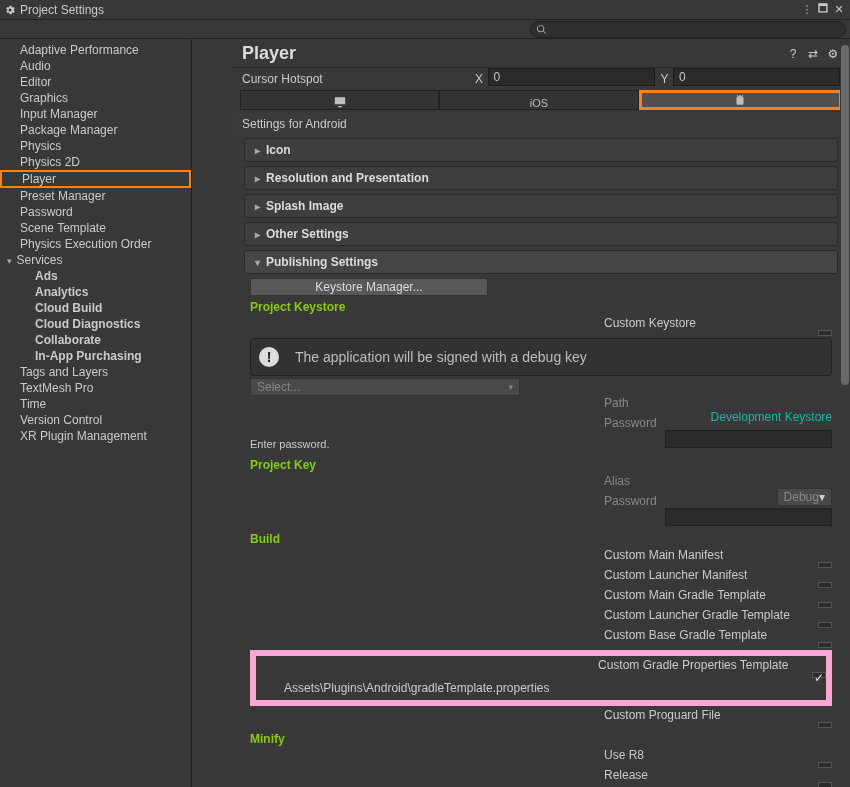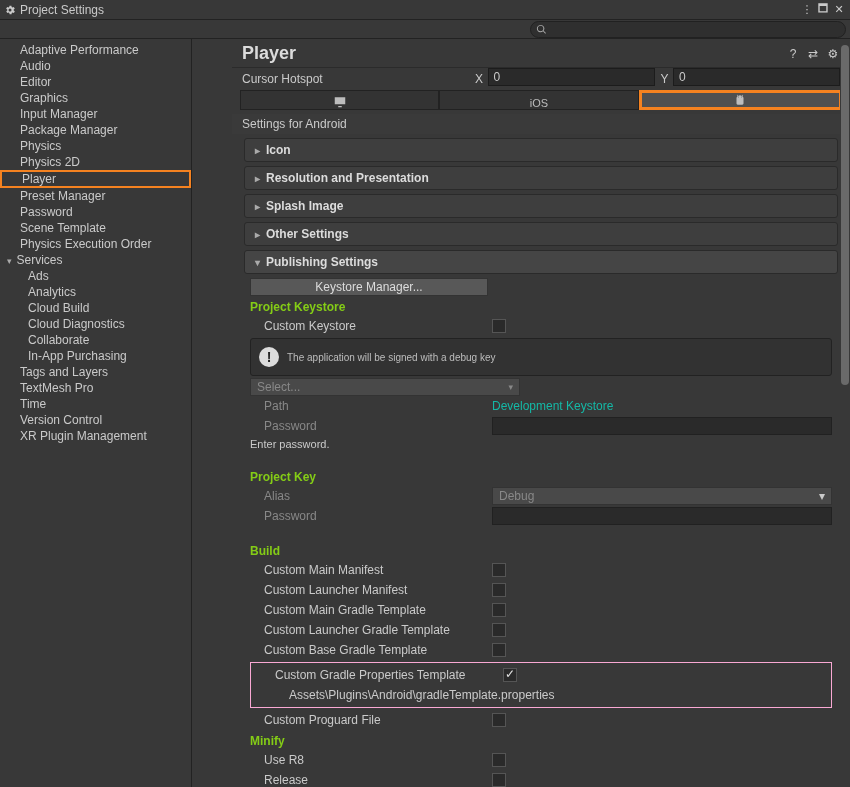--- a/index.html
+++ b/index.html
@@ -13,21 +13,21 @@
 .titlebar .win-icons span { width:14px; height:14px; display:flex; align-items:center; justify-content:center; font-size:11px; color:#cacaca; cursor:default;}
 
 .searchbar { height:19px; background:#383838; border-bottom:1px solid #222; display:flex; }
 .searchbar .left-spacer{width:530px;}
 .searchbar .search-in { flex:1; height:17px; background:#2f2f2f; border:1px solid #212121; border-radius:9px; margin-top:1px; margin-right:4px; position:relative;}
 .searchbar .search-in svg{position:absolute;left:5px;top:2px;width:11px;height:11px;fill:#aaa;}
 
 .main { display:flex; height:748px;gap:40px; }
 .sidebar { width:192px; background:#383838; border-right:1px solid #222; overflow-y:auto; padding-top:3px;}
 .side-item { height:16px; line-height:16px; padding-left:20px; font-size:12px; color:#cacaca; cursor:default;}
-.side-item.sub { padding-left:28px; }
+.side-item.sub { padding-left:35px;font-weight:bold; }
 .side-item.parent::before{content:"▾"; position:relative; left:-13px; margin-right:-8px; font-size:9px; color:#aaa;}
 .side-selected { border:2px solid #f58220; height:18px; line-height:14px; }
 
 .content { flex:1; display:flex; flex-direction:column; background:#383838; overflow:hidden;}
 .header { padding:4px 10px 3px 10px; display:flex; align-items:center; border-bottom:1px solid #2b2b2b;}
 .header h1 { font-size:18px; font-weight:bold; color:#dcdcdc; }
 .header .hicons { margin-left:auto; display:flex; gap:6px;}
 .header .hicons span{width:14px;height:14px;display:flex;align-items:center;justify-content:center;font-size:12px;color:#cacaca;}
 
 .row { display:flex; align-items:flex-end; height:18px; padding:0 10px; font-size:12px; }
@@ -50,36 +50,36 @@
 
 .foldout{height:24px;margin:4px 6px;background:#3e3e3e;border:1px solid #2a2a2a;border-radius:3px;display:flex;align-items:center;padding:0 10px;font-size:12px;font-weight:bold;color:#dcdcdc;cursor:default;}
 .foldout::before{content:"▸";margin-right:6px;font-size:10px;color:#aaa;}
 .foldout.open{background:#454545;}
 .foldout.open::before{content:"▾";}
 
 .panel{padding:0 12px 4px 12px;}
 .btn{height:18px;background:#585858;border:1px solid #333;color:#dcdcdc;font-size:12px;display:flex;align-items:center;justify-content:center;cursor:default;margin:3px 0;}
 .btn.keystore{width:238px;}
 .section-h{font-weight:bold;font-size:12px;color:#84cc16;margin:4px 0 2px 0;}
-.frow{display:flex;align-items:center;height:20px;font-size:12px;}
+.frow{display:flex;align-items:flex-end;height:20px;font-size:12px;flex-direction:column;}
 .frow .flab{width:242px;padding-left:14px;color:#cacaca;}
 .frow .flab.dim{color:#888;}
 .frow .fval{flex:1;}
 .chk{width:14px;height:14px;background:#2a2a2a;border:1px solid #555;display:inline-block;position:relative;}
 .chk.checked::after{content:"✓";position:absolute;left:1px;top:-2px;font-size:12px;color:#e0e0e0;}
 .textfield{width:100%;height:18px;background:#2a2a2a;border:1px solid #212121;color:#cacaca;padding:0 5px;font-size:12px;}
 .drop{width:270px;height:18px;background:#494949;border:1px solid #333;color:#cacaca;font-size:12px;padding:0 6px;display:flex;align-items:center;justify-content:space-between;}
 .drop .dv{color:#cacaca;} .drop.dim .dv{color:#888;}
 .drop .ar{font-size:9px;color:#888;}
 .fullselect{width:100%;height:18px;background:#494949;border:1px solid #333;display:flex;align-items:center;justify-content:space-between;padding:0 6px;font-size:12px;}
 .info-box{background:#323232;border:1px solid #222;border-radius:3px;height:38px;display:flex;align-items:center;padding:4px 8px;margin:2px 0;}
 .info-box .ic{width:20px;height:20px;border-radius:10px;background:#dcdcdc;color:#222;display:flex;align-items:center;justify-content:center;font-weight:bold;font-size:14px;margin-right:8px;}
-.info-box .msg{font-size:10px;color:#bdbdbd;}
+.info-box .msg{font-size:14px;color:#bdbdbd;margin-left:8px;}
 .small-note{font-size:11px;color:#cacaca;padding-left:0px;margin-top:2px;}
-.red-box{border:1px solid #f9a8d4;padding:2px 10px;margin:2px 0;}
+.red-box{border:6px solid #f9a8d4;padding:2px 0;margin:2px 0;}
 .path-line{font-size:12px;color:#cacaca;padding-left:28px;height:20px;line-height:20px;}
 
 .outer-scroll-thumb{position:absolute;right:0;top:43px;width:10px;height:740px;background:#383838;}
 .outer-scroll-thumb .th{position:absolute;right:1px;top:2px;width:8px;height:340px;background:#6a6a6a;border-radius:4px;}
 </style>
 </head>
 <body>
 
 <div class="titlebar">
   <svg class="gear" viewBox="0 0 24 24">
@@ -193,21 +193,21 @@
         <div class="frow">
           <span class="flab dim">Path</span>
           <span style="color:#14b8a6;font-size:12px">Development Keystore</span>
         </div>
         <div class="frow">
           <span class="flab dim">Password</span>
           <span class="fval"><input class="textfield" style=""></span>
         </div>
         <div class="small-note">Enter password.</div>
 
-        <div class="section-h" style="margin-top:20px">Project Key</div>
+        <div class="section-h" style="margin-top:8px">Project Key</div>
         <div class="frow">
           <span class="flab dim">Alias</span>
           <span class="fval">
               <div class="fullselect">
                 <span class="dv" style="color:#888">Debug</span>
                 <span class="ar">▾</span>
               </div>
             </span>
         </div>
         <div class="frow">

